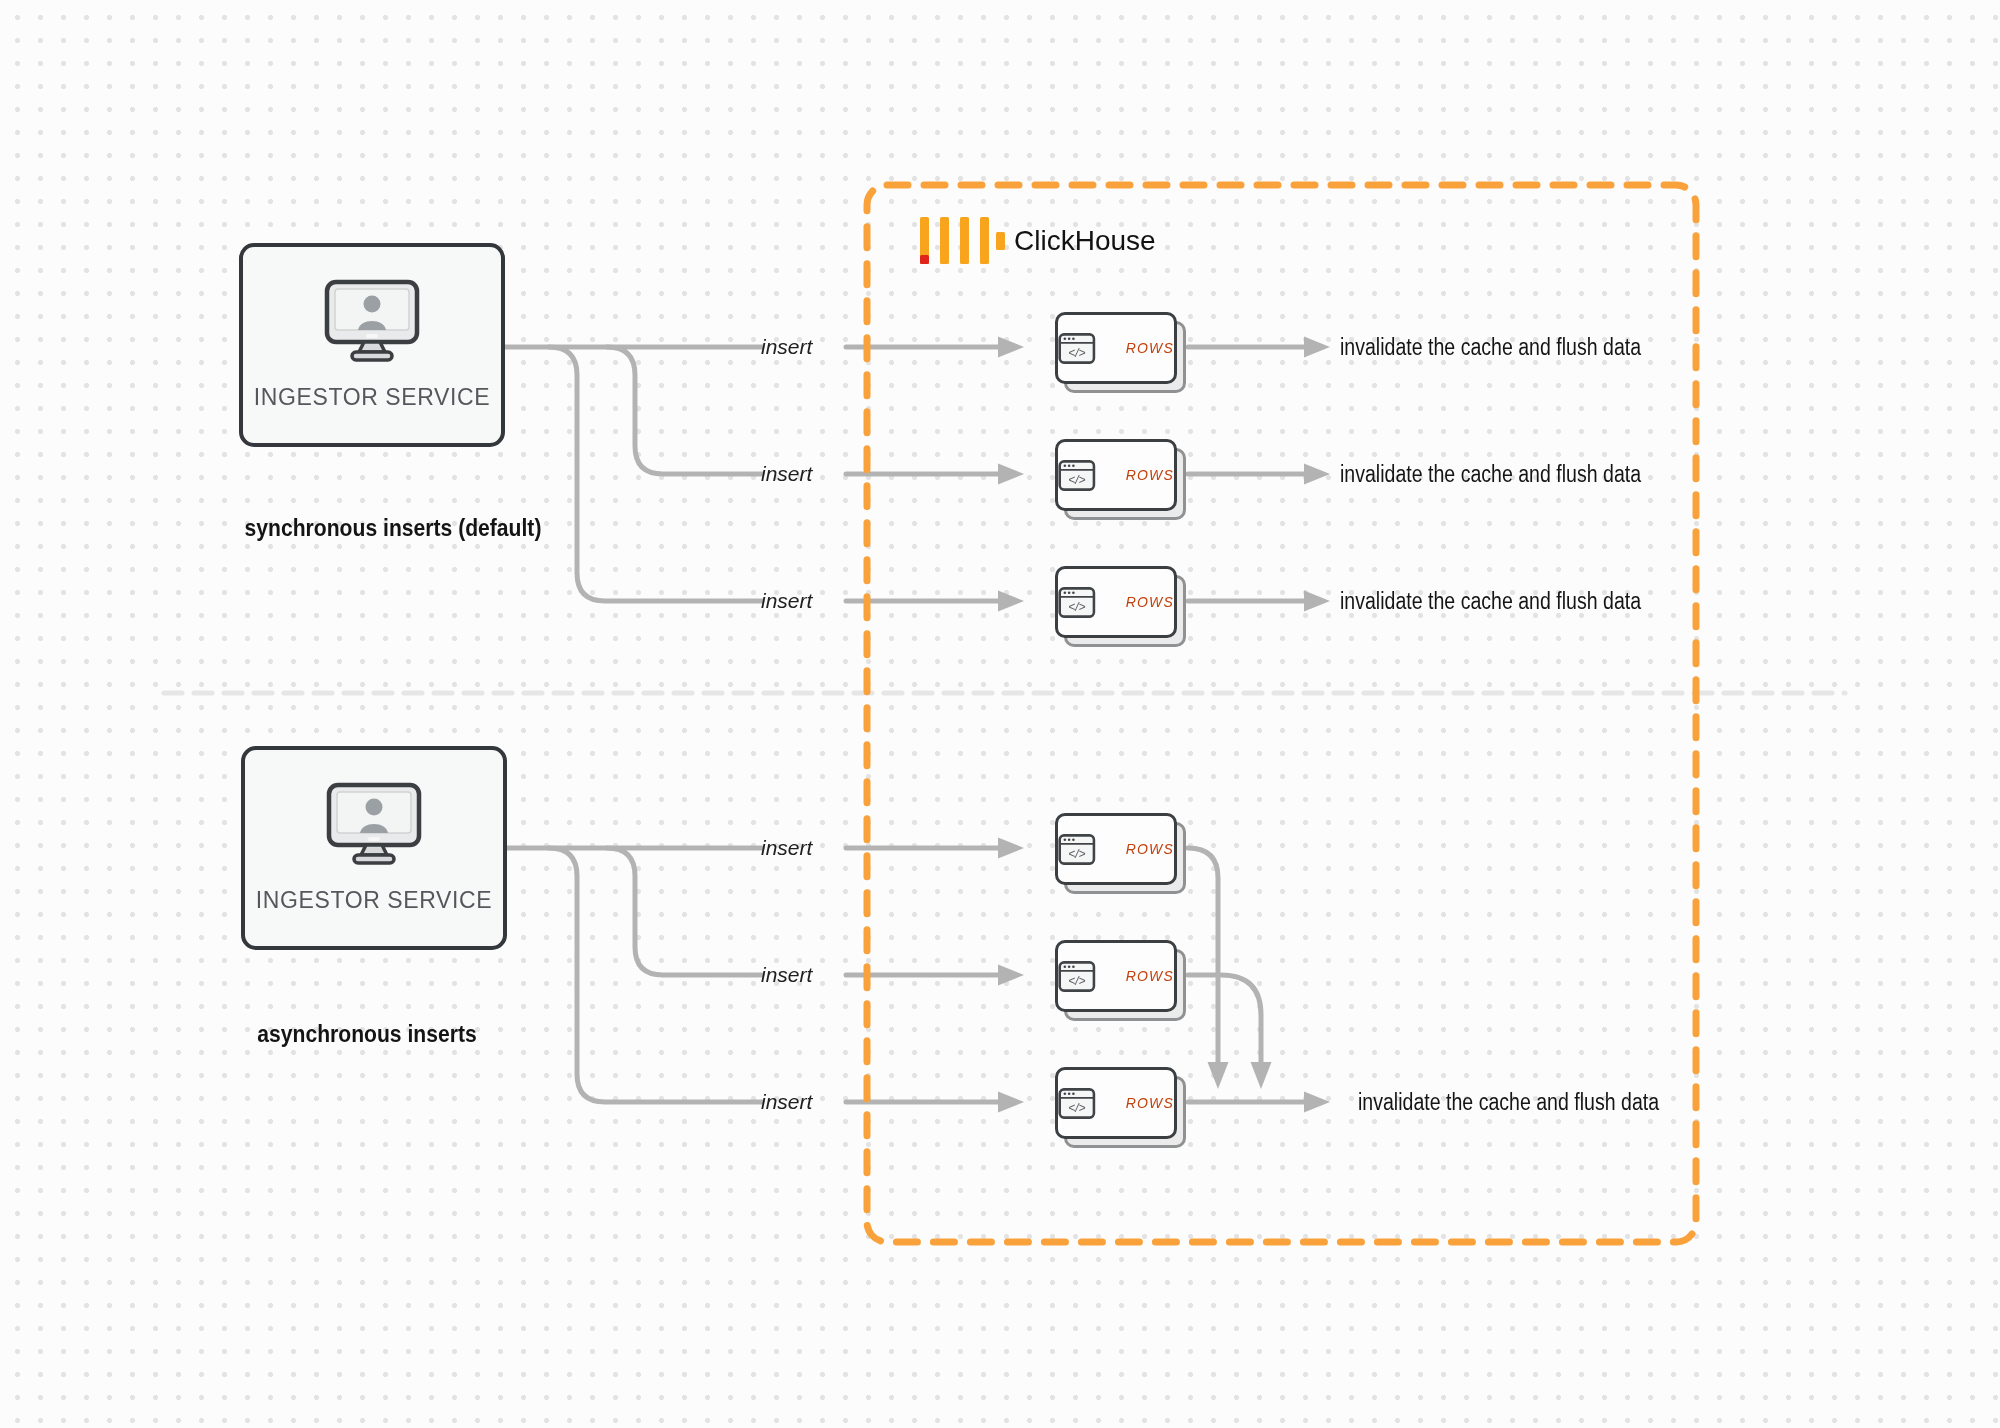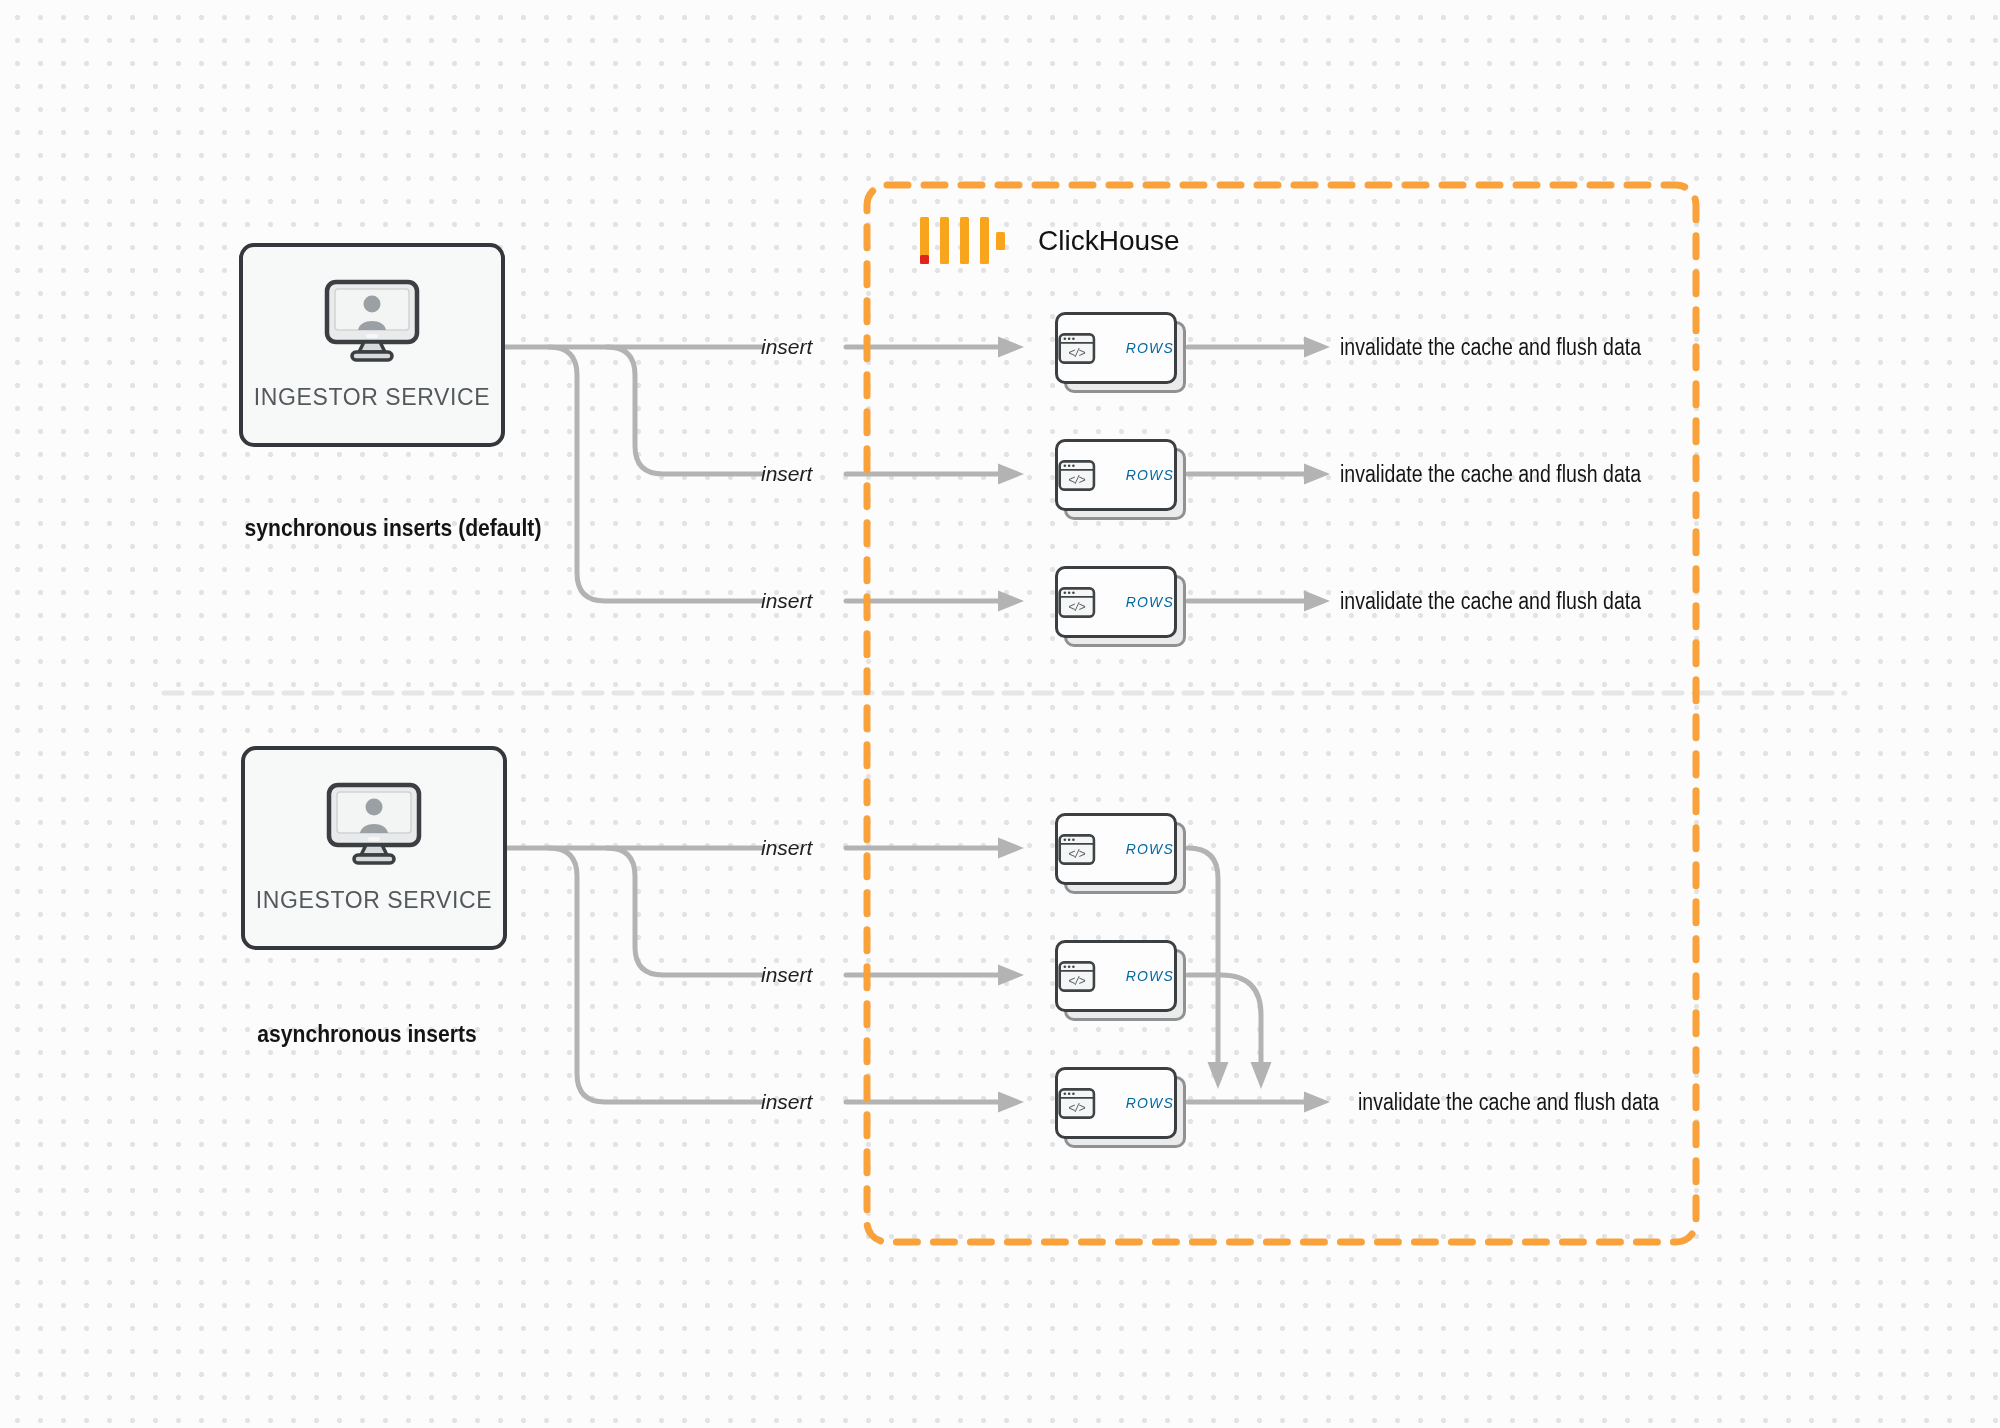--- a/index.html
+++ b/index.html
@@ -33,23 +33,23 @@
   .rows-card{position:absolute;width:122px;height:72px;}
   .card-shadow{
     position:absolute;left:9px;top:9px;width:122px;height:72px;box-sizing:border-box;
     border:3px solid #8f9193;border-radius:10px;background:#ebebeb;
   }
   .card-face{
     position:absolute;left:0;top:0;width:122px;height:72px;box-sizing:border-box;
     border:3px solid #3b3f42;border-radius:10px;background:#fdfdfd;
     display:flex;align-items:center;justify-content:center;gap:10px;
   }
-  .rows-text{font-style:italic;font-size:14px;letter-spacing:1.2px;color:#0369a1;margin-left:20px;}
+  .rows-text{font-style:italic;font-size:14px;letter-spacing:1.2px;color:#c2410c;margin-left:20px;}
   .ch-logo{position:absolute;left:920px;top:217px;height:48px;display:flex;align-items:center;}
-  .ch-word{font-size:28px;color:#121212;margin-left:32px;white-space:nowrap;}
+  .ch-word{font-size:28px;color:#121212;margin-left:8px;white-space:nowrap;}
 </style>
 </head>
 <body>
 
 <div class="canvas">
 
   <svg class="wires" width="2000" height="1428" viewBox="0 0 2000 1428">
 
     <line x1="164" y1="693" x2="1845" y2="693" stroke="#e6e6e6" stroke-width="5" stroke-dasharray="18 12" stroke-linecap="round"></line>
 

